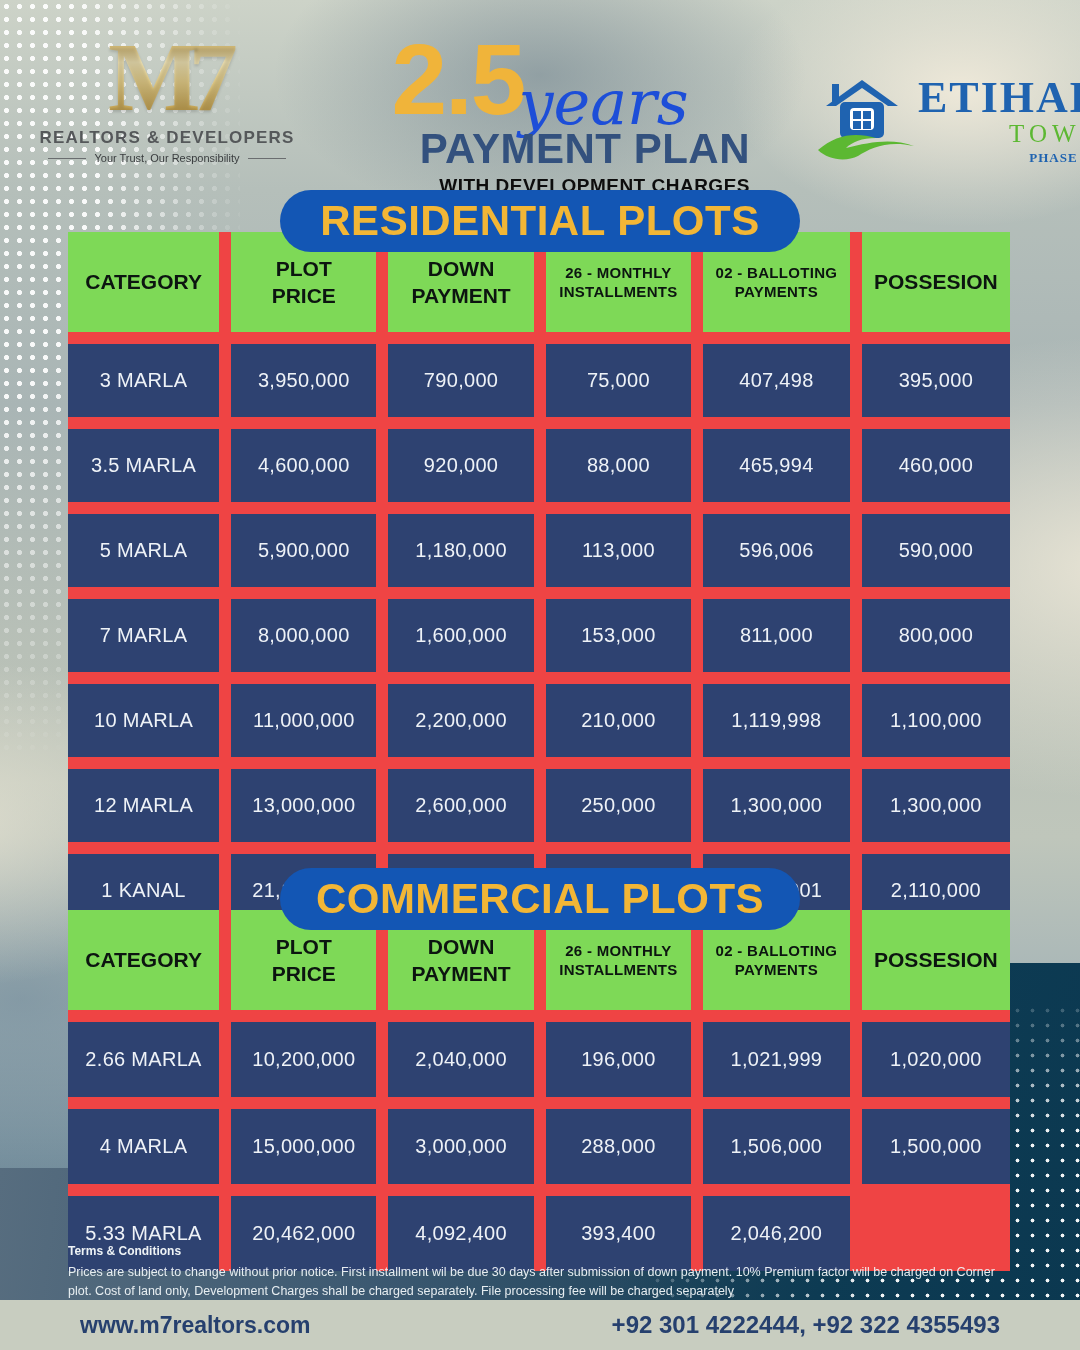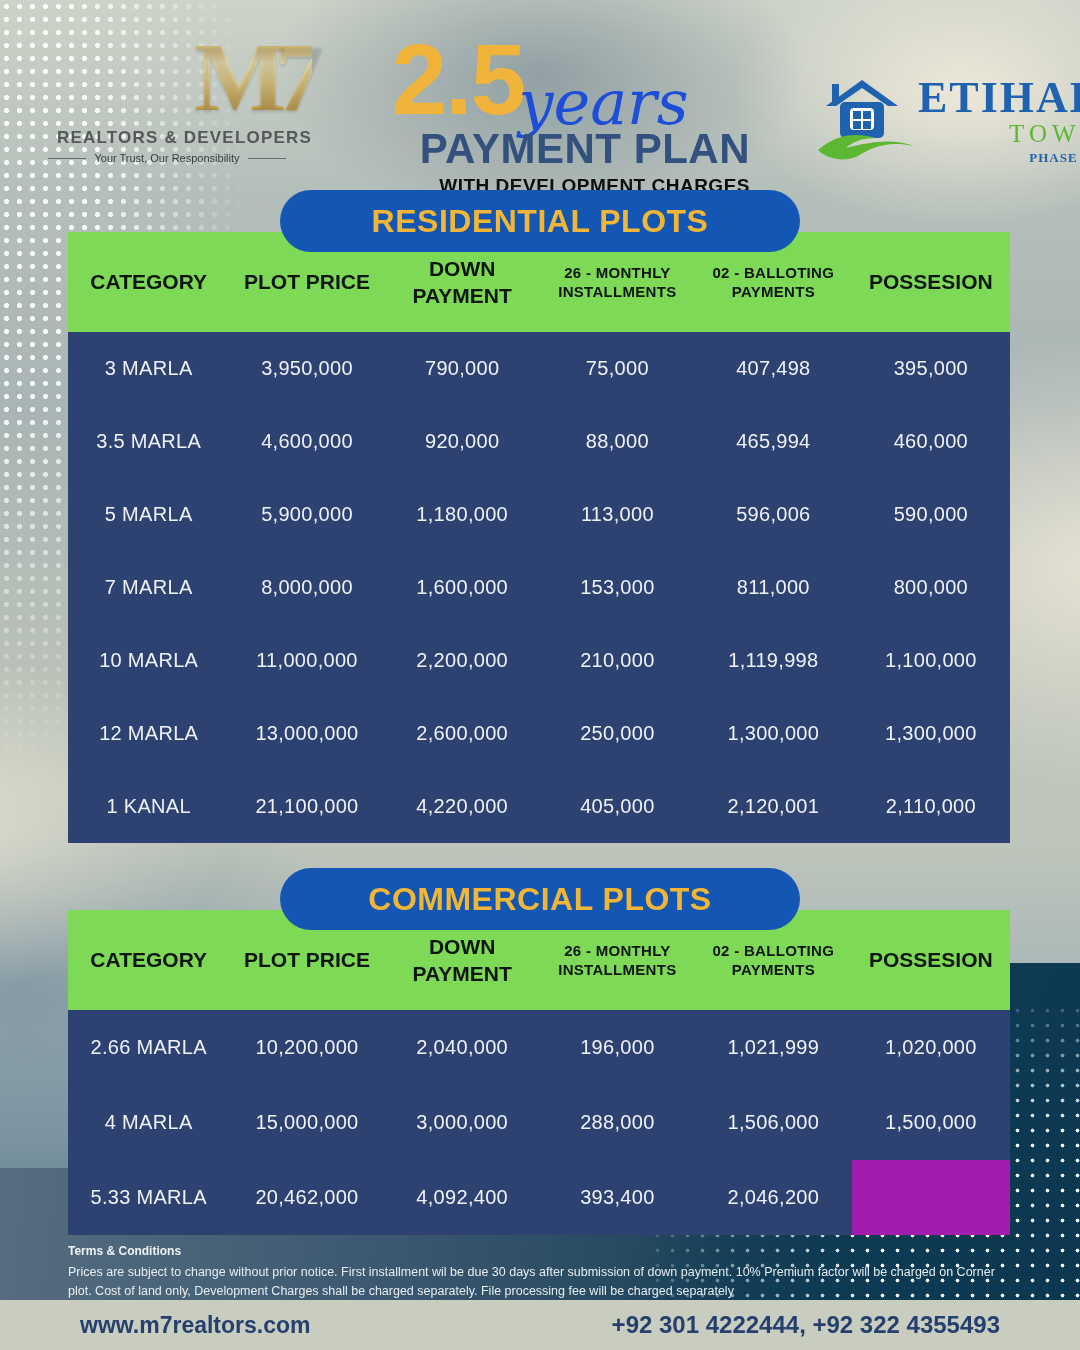--- a/index.html
+++ b/index.html
@@ -25,21 +25,21 @@
     background-size:13px 13px;
     -webkit-mask-image:radial-gradient(ellipse at 0% 22%,#000 28%,transparent 74%);
             mask-image:radial-gradient(ellipse at 0% 22%,#000 28%,transparent 74%);}
   .dots-br{position:absolute;right:0;bottom:47px;width:430px;height:300px;
     background-image:radial-gradient(rgba(255,255,255,.95) 1.7px,transparent 2.2px);
     background-size:15px 15px;
     -webkit-mask-image:radial-gradient(ellipse at 100% 85%,#000 35%,transparent 78%);
             mask-image:radial-gradient(ellipse at 100% 85%,#000 35%,transparent 78%);}
 
   
-  .m7{position:absolute;left:22px;top:28px;width:290px;text-align:right;}
+  .m7{position:absolute;left:22px;top:28px;width:290px;text-align:center;}
   .m7-mono{font-family:"Liberation Serif",serif;font-size:98px;line-height:1;font-weight:700;letter-spacing:-0.12em;
     background:linear-gradient(180deg,#a8822a 0%,#f3e6b6 35%,#e9d28c 55%,#b28b33 100%);
     -webkit-background-clip:text;background-clip:text;color:transparent;
     text-shadow:0 2px 3px rgba(0,0,0,.15);}
   .m7-name{margin-top:2px;font-size:17px;font-weight:700;letter-spacing:1.2px;color:#55585a;}
   .m7-tag{margin-top:4px;display:flex;align-items:center;gap:8px;justify-content:center;color:#3a3d3f;font-size:11px;}
   .m7-tag:before,.m7-tag:after{content:"";height:1px;background:#6a6d6f;flex:0 0 38px;}
 
   .title{position:absolute;left:50%;top:32px;transform:translateX(-50%);width:420px;text-align:right;}
   .title-row{display:flex;align-items:flex-start;justify-content:center;}
@@ -50,26 +50,26 @@
 
   .etihad{position:absolute;left:818px;top:76px;display:flex;align-items:flex-start;gap:4px;}
   .etihad-text{text-align:right;font-family:"Liberation Serif",serif;}
   .etihad-name{font-size:44px;line-height:1;font-weight:700;color:#1f63b0;letter-spacing:2px;}
   .etihad-town{font-size:25px;line-height:1.1;color:#5cb832;letter-spacing:5px;font-weight:400;}
   .etihad-phase{font-size:13px;font-weight:700;color:#1f63b0;letter-spacing:1px;margin-top:2px;}
 
   
   .pill{position:absolute;left:50%;transform:translateX(-50%);width:520px;height:62px;z-index:5;
     background:#1356b4;border-radius:40px;display:flex;align-items:center;justify-content:center;
-    color:#f2b636;font-size:32px;font-weight:800;letter-spacing:.5px;white-space:nowrap;}
+    color:#f2b636;font-size:42px;font-weight:800;letter-spacing:.5px;white-space:nowrap;}
   #pill-res{top:190px;} #pill-com{top:868px;}
 
   
   .ptable{position:absolute;left:68px;width:942px;display:grid;z-index:2;
-    grid-template-columns:1.04fr 1fr 1fr 1fr 1.01fr 1.02fr;gap:0;background:#a21caf;}
+    grid-template-columns:1.04fr 1fr 1fr 1fr 1.01fr 1.02fr;gap:12px;background:#ef4444;}
   #table-res{top:232px;grid-template-rows:100px;grid-auto-rows:73px;}
   #table-com{top:910px;grid-template-rows:100px;grid-auto-rows:75px;}
   .th{background:#7ed957;color:#0c1510;font-weight:700;font-size:21px;
     display:flex;align-items:center;justify-content:center;text-align:center;padding:0 10px;line-height:1.3;}
   .th.small{font-size:15px;letter-spacing:.3px;}
   .td{background:#2e4271;color:#eef2f7;font-size:20px;letter-spacing:.3px;
     display:flex;align-items:center;justify-content:center;text-align:center;}
 
   
   .terms{position:absolute;left:68px;top:1244px;width:950px;z-index:6;color:#eef3f6;}

